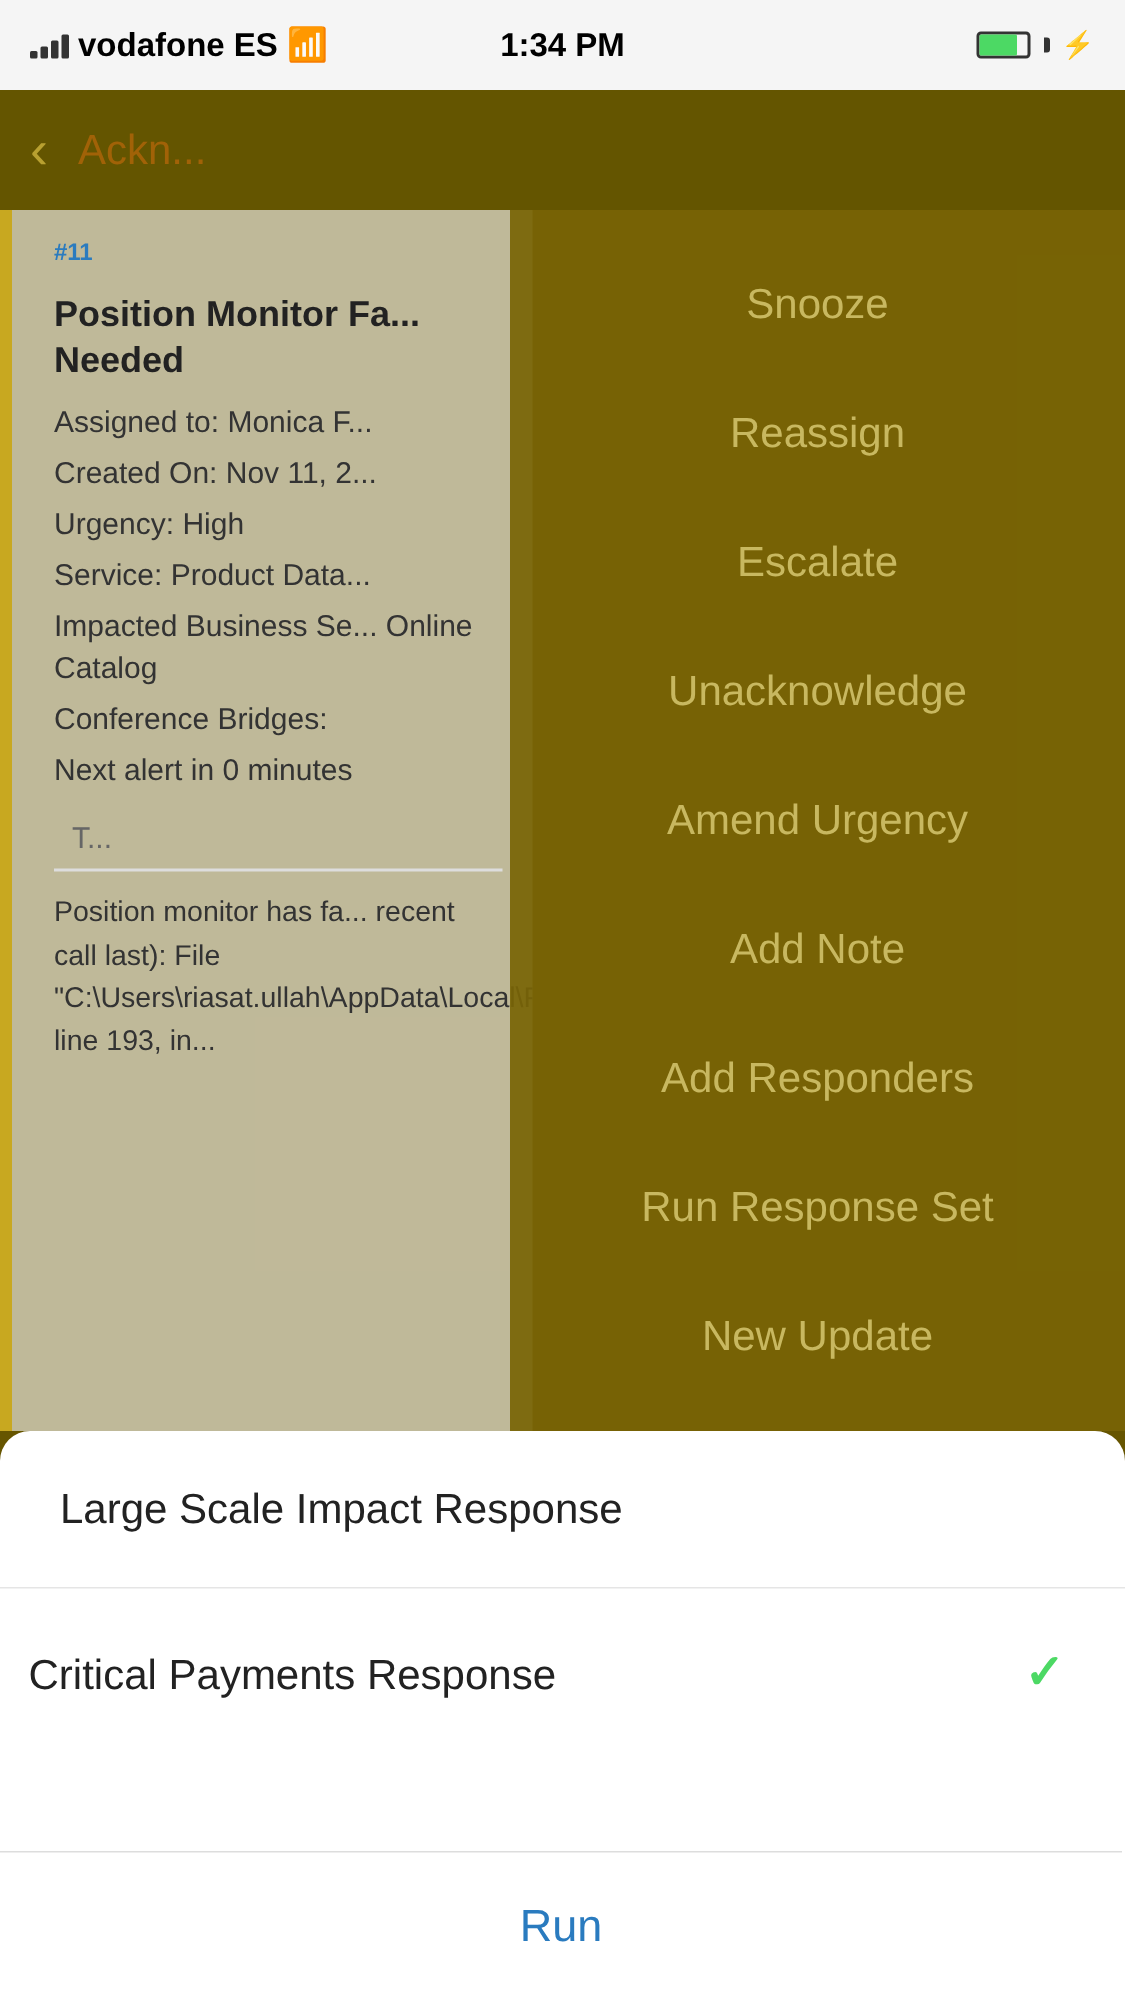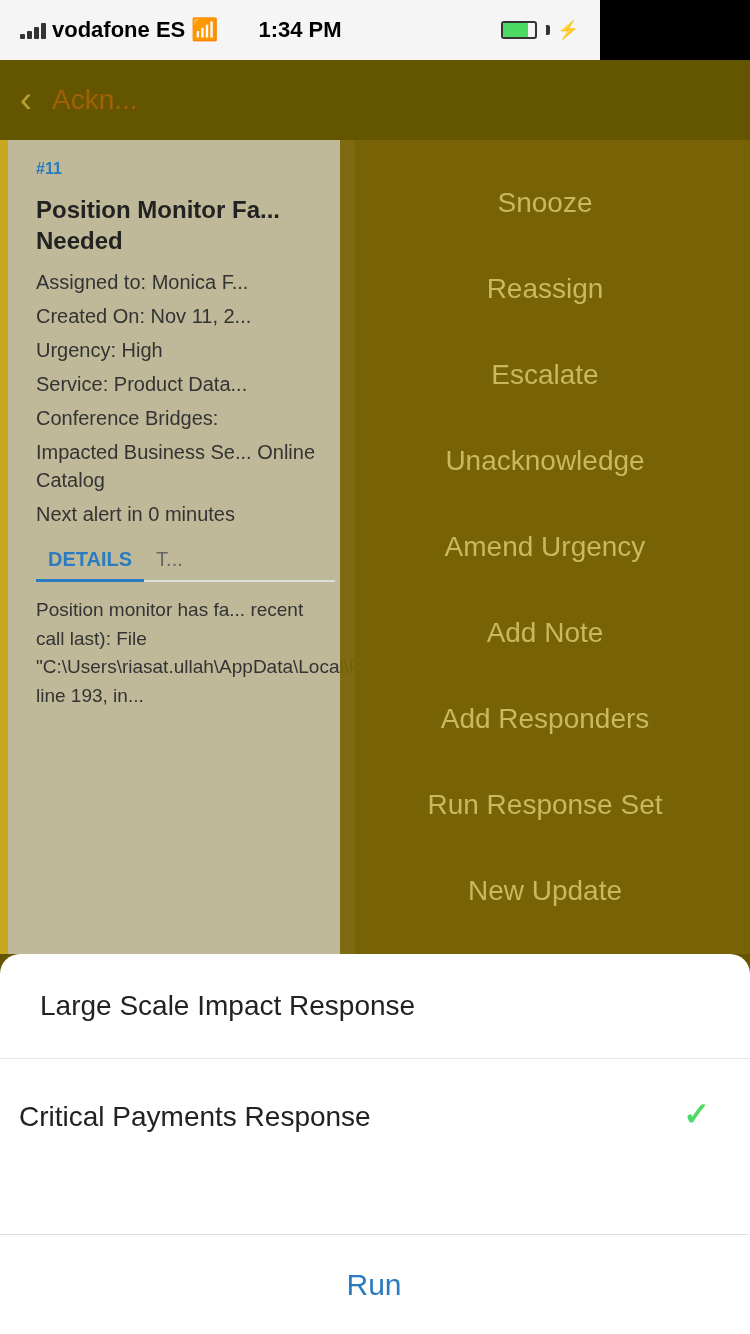--- a/index.html
+++ b/index.html
@@ -9,21 +9,21 @@
       width: 750px;
       height: 1334px;
       overflow: hidden;
       font-family: -apple-system, 'Helvetica Neue', Arial, sans-serif;
       background: #000;
       position: relative;
     }
 
     
     .status-bar {
-      width: 600px;
+      width: 750px;
       height: 60px;
       background: #f5f5f5;
       display: flex;
       align-items: center;
       justify-content: space-between;
       padding: 0 20px;
       position: relative;
       z-index: 10;
     }
     .status-left {
@@ -293,25 +293,24 @@
 
 <div class="bg-card">
   <div class="card-accent"></div>
   <div class="card-content">
     <div class="card-id">#11</div>
     <div class="card-title">Position Monitor Fa... Needed</div>
     <div class="card-field">Assigned to: Monica F...</div>
     <div class="card-field">Created On: Nov 11, 2...</div>
     <div class="card-field">Urgency: High</div>
     <div class="card-field">Service: Product Data...</div>
+    <div class="card-field">Impacted Business Se... Online Catalog</div>
     <div class="card-field">Conference Bridges:</div>
-    <div class="card-field">Impacted Business Se... Online Catalog</div>
     <div class="card-field">Next alert in 0 minutes</div>
     <div class="card-tabs">
-      <div class="card-tab">DETAILS</div>
       <div class="card-tab-inactive">T...</div>
     </div>
     <div class="card-detail-text">Position monitor has fa... recent call last):
     File "C:\Users\riasat.ullah\AppData\Local\Programs\Python\Python35\lib\runpy.py", line 193, in...</div>
   </div>
 </div>
 
 <div class="context-menu">
   <div class="menu-item">Snooze</div>
   <div class="menu-item">Reassign</div>

